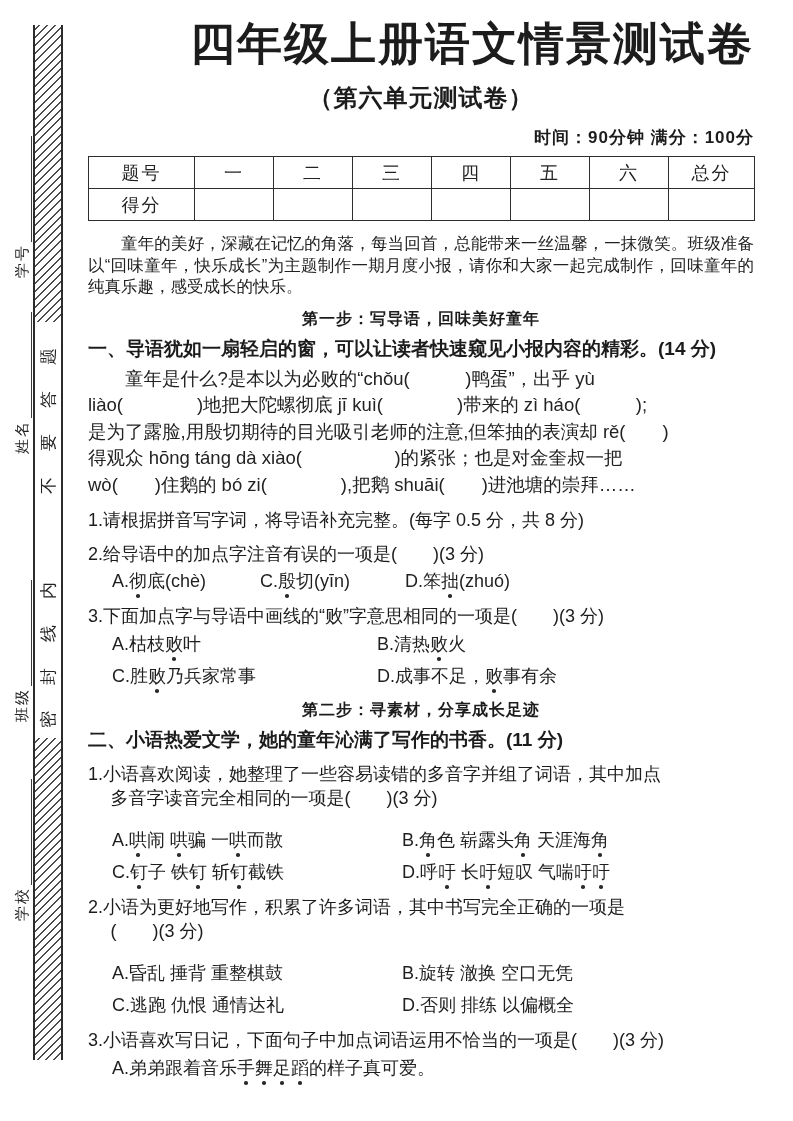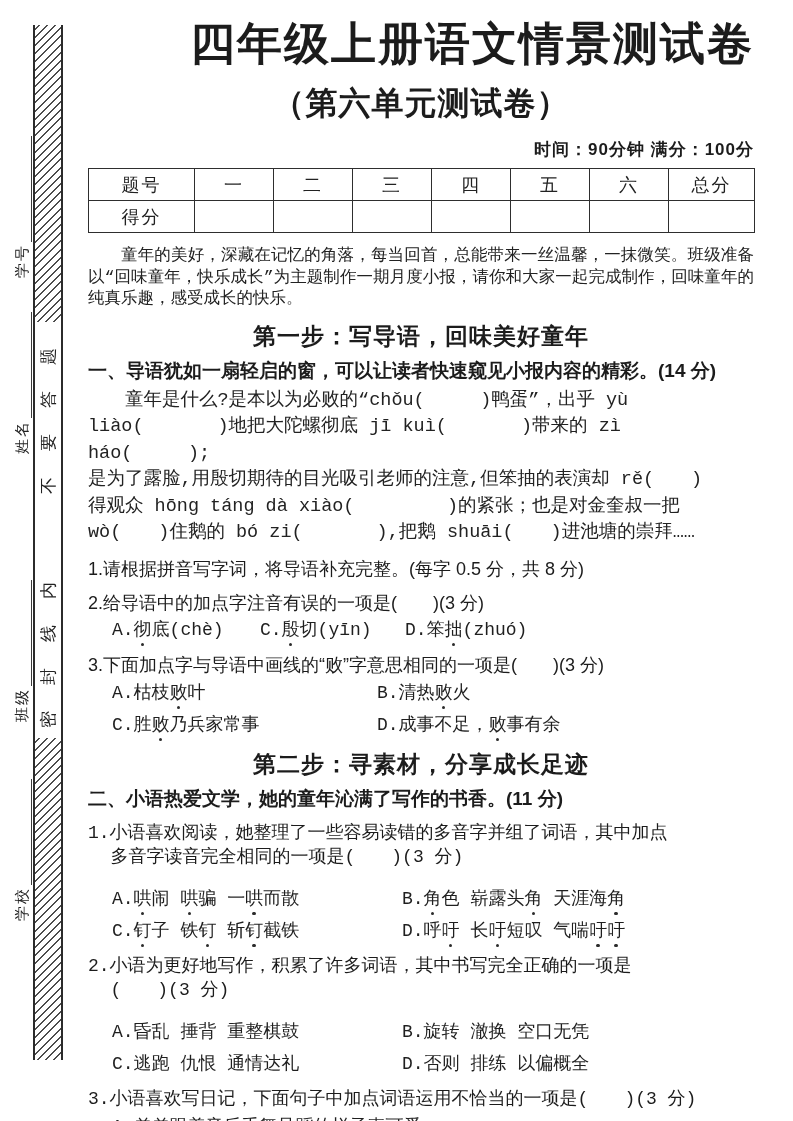--- a/index.html
+++ b/index.html
@@ -3,21 +3,21 @@
 <meta charset="utf-8">
 <style>
   * { margin:0; padding:0; box-sizing:border-box; }
   html,body { background:#e8e8e8; }
   .page {
     position:relative; width:793px; height:1121px; background:#ffffff;
     overflow:hidden; color:#1c1c1c;
     font-family:"Liberation Serif","DejaVu Serif",serif;
   }
   .hei { font-family:"Liberation Sans","DejaVu Sans",sans-serif; }
-  .kai { font-family:Liberation Mono, monospace; }
+  .kai { font-family:Liberation Sans, sans-serif; }
 
   
   .margin-fields{
     position:absolute; left:2px; top:1121px; width:1121px; height:30px;
     transform-origin:0 0; transform:rotate(-90deg);
     display:flex; align-items:flex-end;
   }
   .mfield{ display:flex; align-items:flex-end; }
   .mfield .mlabel{ font-size:15px; color:#222; letter-spacing:2px; white-space:nowrap; }
   .mfield .mblank{ width:106px; border-bottom:1.5px solid #3a3a3a; height:6px; margin-left:2px; }
@@ -34,36 +34,36 @@
     background:repeating-linear-gradient(45deg, transparent 0 4.4px, #4d4d4d 4.4px 5.8px);
   }
   .hatch-1{ width:322px; } .hatch-2{ flex:1; }
   .seal-chars{ font-size:17px; letter-spacing:26px; white-space:nowrap; color:#222; padding-left:10px; }
   .seal-gap{ width:52px; }
 
   
   .content{ position:absolute; left:88px; top:16px; width:666px; }
 
   .title{ font-size:45px; font-weight:bold; text-align:right; letter-spacing:2px; line-height:1.25; }
-  .subtitle{ font-size:32px; font-weight:bold; text-align:center; margin-top:10px; letter-spacing:1px; }
+  .subtitle{ font-size:24px; font-weight:bold; text-align:center; margin-top:10px; letter-spacing:1px; }
   .meta{ font-size:17px; font-weight:bold; text-align:right; margin-top:12px; letter-spacing:1px; }
 
   table.score{ border-collapse:collapse; width:666px; margin-top:7px; table-layout:fixed; }
   table.score td{
     border:1.6px solid #2e2e2e; height:32px; text-align:center;
     font-size:18px; color:#222; letter-spacing:2px;font-family:Liberation Serif, serif;
   }
   td.c-first{ width:106px; } td.c-num{ width:79px; } td.c-last{ width:86px; }
 
   .intro{
     margin-top:12px; font-size:16.5px; line-height:21.5px; text-indent:2em;
     text-align:justify; color:#222;
   }
 
-  .step-title{ font-size:23px; font-weight:bold; text-align:center; margin-top:11px; letter-spacing:1px; }
+  .step-title{ font-size:16px; font-weight:bold; text-align:center; margin-top:11px; letter-spacing:1px; }
   .sec-heading{ font-size:19px; font-weight:bold; margin-top:7px; line-height:24px; }
 
   .passage{ margin-top:5px; font-size:18.5px; line-height:26.5px; white-space:pre-wrap; color:#222; }
 
   .stem{ font-size:18px; line-height:24px; margin-top:10px; white-space:pre-wrap; }
   .hang{ padding-left:1.25em; text-indent:-1.25em; }
 
   .opt-row{ display:grid; grid-template-columns:148px 145px 158px auto; padding-left:24px; margin-top:3px; }
   .opt-grid-s1q3{ display:grid; grid-template-columns:265px auto; row-gap:7px; padding-left:24px; margin-top:4px; }
   .opt-grid-2x2{ display:grid; grid-template-columns:290px auto; row-gap:7px; padding-left:24px; margin-top:18px; }

